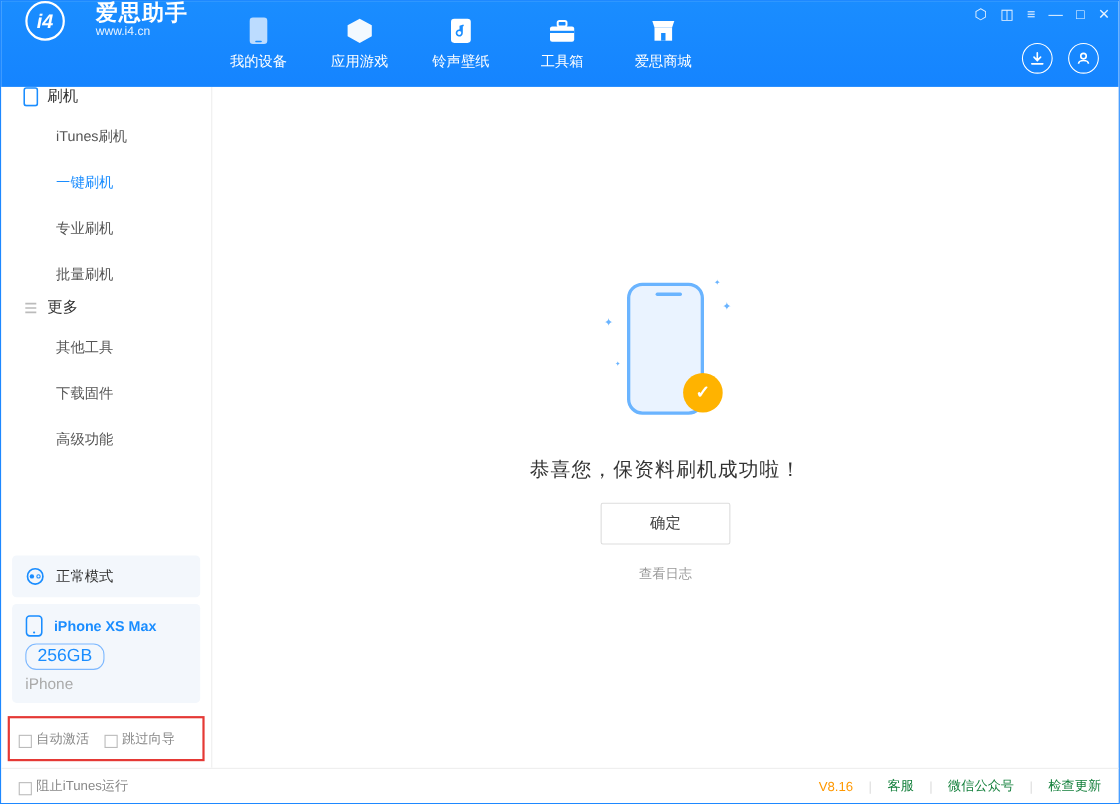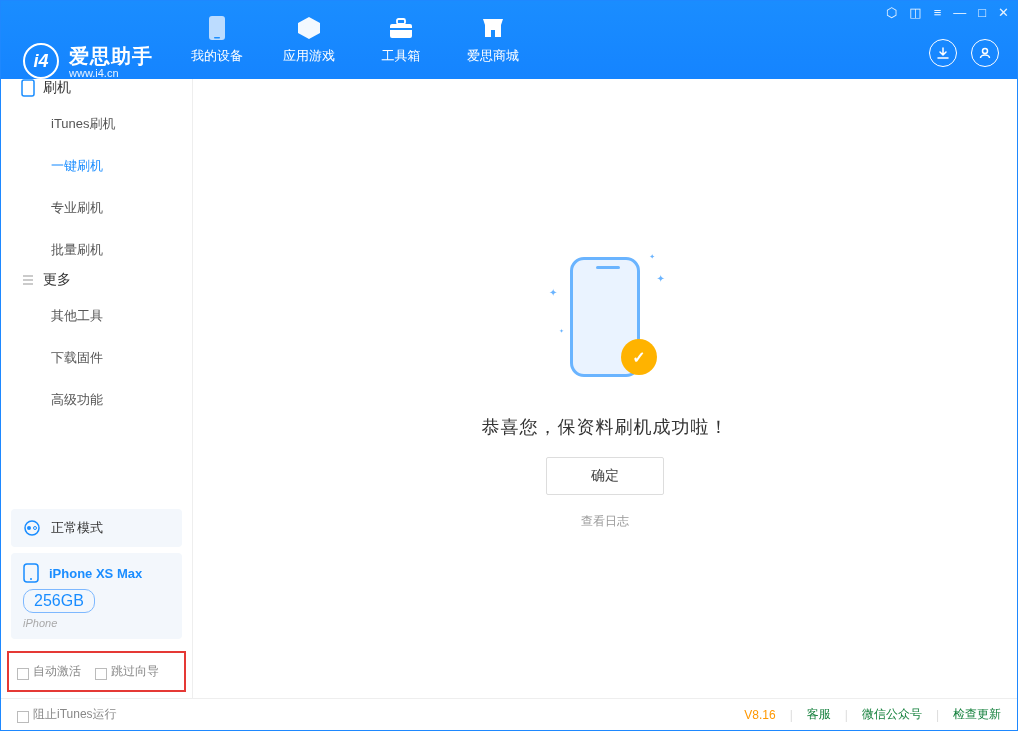--- a/index.html
+++ b/index.html
@@ -1,20 +1,20 @@
 <!DOCTYPE html>
 <html><head>
 <meta charset="utf-8">
 <style>
 * { margin: 0; padding: 0; box-sizing: border-box; font-family: "Microsoft YaHei", Arial, sans-serif; }
 body { background: #fff; width: 1018px; height: 731px; border: 1px solid #1e88ff; display: flex; flex-direction: column; overflow: hidden; }
 
 
 .header { height: 78px; background: linear-gradient(to bottom, #1a8dff, #1584ff); color: #fff; display: flex; align-items: stretch; position: relative; }
-.logo-wrap { display: flex; align-items: flex-end; padding: 0 18px 0 22px; gap: 10px; }
+.logo-wrap { display: flex; align-items: flex-start; padding: 0 18px 0 22px; gap: 28px; }
 .logo-circle { width: 36px; height: 36px; border: 2.5px solid #fff; border-radius: 50%; display: flex; align-items: center; justify-content: center; font-weight: bold; font-size: 18px; font-style: italic; }
 .logo-text { display: flex; flex-direction: column; line-height: 1.1; }
 .brand { font-size: 20px; font-weight: 600; letter-spacing: 1px; }
 .subbrand { font-size: 11px; opacity: 0.9; }
 .tabs { display: flex; }
 .tab { width: 92px; display: flex; flex-direction: column; align-items: center; justify-content: center; gap: 6px; font-size: 13px; cursor: pointer; position: relative; }
 .tab.active { background: #0d78f2; }
 .tab-icon { width: 26px; height: 26px; display: flex; align-items: center; justify-content: center; }
 
 .win-controls-top { position: absolute; top: 4px; right: 8px; display: flex; gap: 12px; font-size: 13px; opacity: 0.9; }
@@ -27,21 +27,21 @@
 .sidebar { width: 192px; border-right: 1px solid #eee; display: flex; flex-direction: column; }
 .side-section-title { display: flex; align-items: center; gap: 8px; padding: 0 18px 6px 20px; font-size: 14px; color: #333; font-weight: 500; }
 .side-item { padding: 12px 10px 12px 50px; font-size: 13px; color: #555; cursor: pointer; }
 .side-item.active { color: #1a8dff; }
 .side-spacer { flex: 1; }
 
 .device-box { margin: 6px 10px; background: #f3f7fc; border-radius: 4px; padding: 10px 12px; display: flex; align-items: center; gap: 10px; font-size: 13px; color: #333; }
 .device-box2 { margin: 0 10px 8px 10px; background: #f3f7fc; border-radius: 4px; padding: 10px 12px; font-size: 13px; color: #333; }
 .dev-head { display: flex; align-items: center; gap: 10px; font-weight: 600; color: #1a8dff; }
 .badge { display: inline-block; margin-top: 6px; padding: 2px 10px; border: 1px solid #7db8ff; border-radius: 10px; font-size: 16px; color: #1a8dff; }
-.dev-sub { font-size: 11px; color: #aaa; margin-top: 4px; font-style: italic; }
+.dev-sub { font-size: 14px; color: #aaa; margin-top: 4px; }
 
 .opt-row { border: 2px solid #e53935; margin: 4px 6px 6px 6px; padding: 10px 8px; display: flex; gap: 14px; font-size: 12px; color: #888; }
 .chk { display: flex; align-items: flex-end; gap: 4px; cursor: pointer; }
 .chkbox { width: 12px; height: 12px; border: 1px solid #bbb; display: inline-block; }
 
 .main { flex: 1; display: flex; flex-direction: column; align-items: center; justify-content: center; gap: 18px; }
 .phone-illust { position: relative; width: 120px; height: 150px; }
 .sparkle { position: absolute; font-size: 10px; color: #6ab4ff; }
 .phone-body { width: 70px; height: 120px; border: 3px solid #6ab4ff; border-radius: 14px; background: #eaf3ff; position: absolute; left: 25px; top: 10px; }
 .phone-notch { width: 24px; height: 3px; background: #6ab4ff; border-radius: 2px; position: absolute; top: 6px; left: 23px; }
@@ -81,20 +81,29 @@
         </span>
       <span>我的设备</span>
     </div>
     <div class="tab">
       <span class="tab-icon">
           <svg width="26" height="26" viewBox="0 0 26 26">
             <path d="M13 2 L24 8 L13 14 L2 8 Z M2 8 L2 18 L13 24 L13 14 Z M24 8 L24 18 L13 24 L13 14 Z" fill="#fff" fill-opacity="0.95"></path>
           </svg>
         </span>
       <span>应用游戏</span>
+    </div>
+    <div class="tab">
+      <span class="tab-icon">
+          <svg width="22" height="26" viewBox="0 0 22 26">
+            <rect x="2" y="2" width="18" height="22" rx="3" fill="#fff"></rect>
+            <path d="M12 8 v7 a2.5 2.5 0 1 1 -1.5 -2.3 V9 l3 -1" stroke="#1a8dff" stroke-width="1.5" fill="none"></path>
+          </svg>
+        </span>
+      <span>铃声壁纸</span>
     </div>
     <div class="tab">
       <span class="tab-icon">
           <svg width="26" height="24" viewBox="0 0 26 24">
             <rect x="2" y="8" width="22" height="14" rx="2" fill="#fff"></rect>
             <rect x="9" y="3" width="8" height="5" rx="1.5" fill="none" stroke="#fff" stroke-width="1.8"></rect>
             <rect x="2" y="12" width="22" height="2" fill="#1a8dff"></rect>
           </svg>
         </span>
       <span>工具箱</span>

